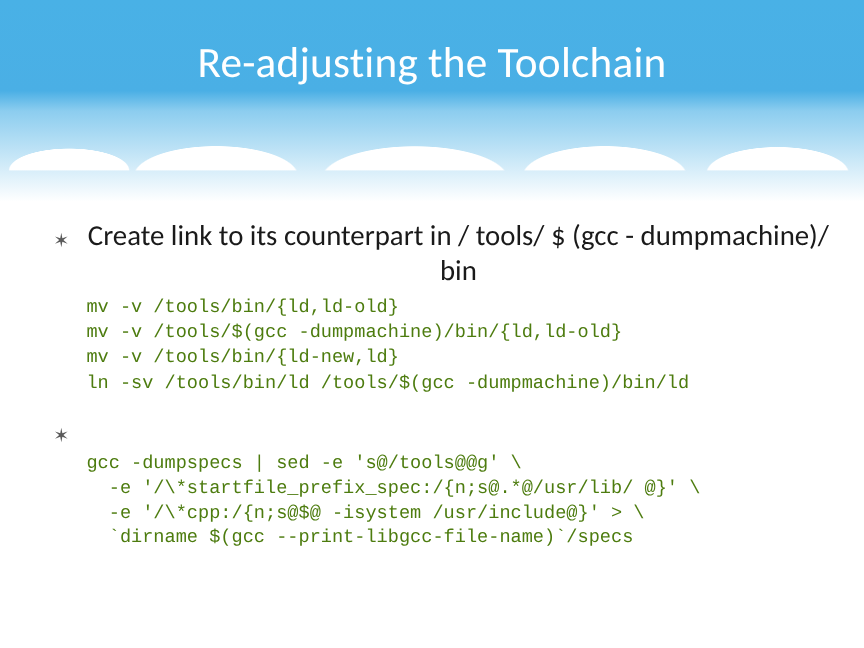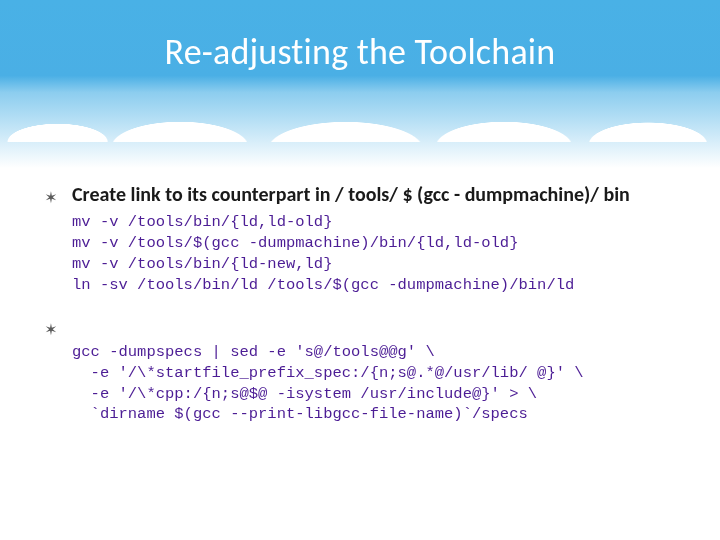--- a/index.html
+++ b/index.html
@@ -54,31 +54,31 @@
     font-size: 16px;
     line-height: 1;
     position: relative;
     top: 2px;
     width: 14px;
     text-align: center;
     flex: 0 0 14px;
     font-family: "Segoe UI Symbol", sans-serif;
   }
   .head-text {
-    font-size: 20px;
-    font-weight: 700;
+    font-size: 24px;
+    font-weight: 400;
     text-align: center;
   }
   .code {
     margin-left: 28px;
     font-family: "Courier New", Courier, monospace;
     font-size: 15.5px;
     line-height: 1.35;
     white-space: pre;
-    color: #4c1d95;
+    color: #4d7c0f;
   }
 </style>
 </head>
 <body>
 
 <div class="slide">
   <div class="banner">
     <div class="title">Re-adjusting the Toolchain</div>
   </div>
 

